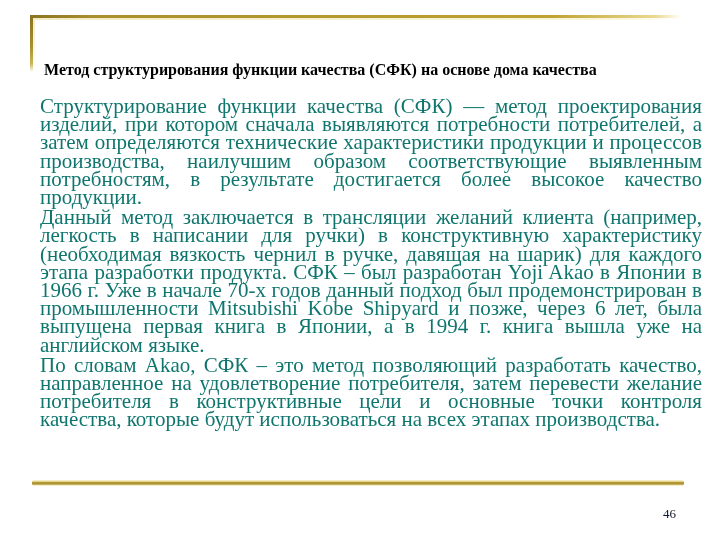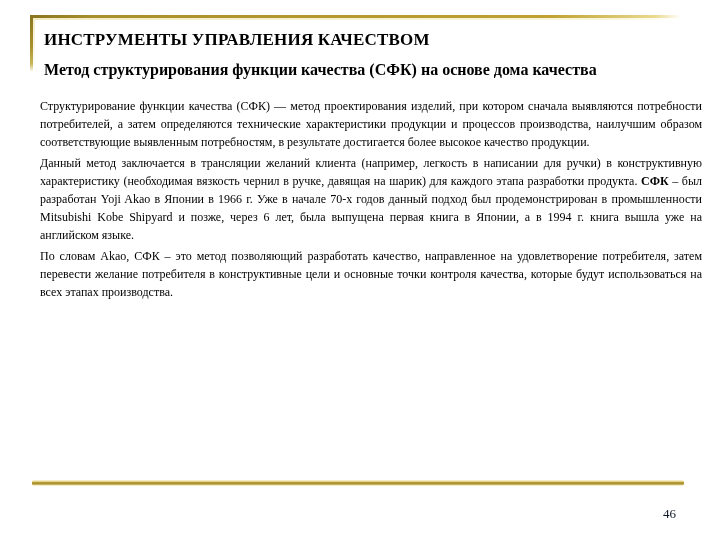--- a/index.html
+++ b/index.html
@@ -59,45 +59,44 @@
     left: 44px; top: 61px;
     font-size: 16px;
     font-weight: bold;
     color: #000000;
     white-space: nowrap;
   }
   .body-text {
     position: absolute;
     left: 40px; top: 97px;
     width: 662px;
-    font-size: 12px;
+    font-size: 21px;
     line-height: 18.2px;
-    color: #000000;
+    color: #0f766e;
     text-align: justify;
   }
   .body-text p { margin: 0 0 2px 0; }
-  .seg-bold { font-weight: bold; }
+  .seg-bold { font-weight: normal; }
   .page-number {
     position: absolute;
     left: 663px; top: 506px;
     font-size: 13px;
     color: #0f172a;
   }
 </style>
 </head>
 <body>
 
 <div class="slide">
 
   <div class="accent-top"></div>
   <div class="accent-top-glow"></div>
   <div class="accent-left"></div>
   <div class="accent-left-glow"></div>
 
-  <div class="title">ИНСТРУМЕНТЫ УПРАВЛЕНИЯ КАЧЕСТВОМ</div>
 
   <div class="subtitle">Метод структурирования функции качества (СФК) на основе дома качества</div>
 
   <div class="body-text">
     <p><span>Структурирование функции качества (СФК) — метод проектирования изделий, при котором сначала выявляются потребности потребителей, а затем определяются технические характеристики продукции и процессов производства, наилучшим образом соответствующие выявленным потребностям, в результате достигается более высокое качество продукции.</span></p>
     <p><span>Данный метод заключается в трансляции желаний клиента (например, легкость в написании для ручки) в конструктивную характеристику (необходимая вязкость чернил в ручке, давящая на шарик) для каждого этапа разработки продукта. </span><span class="seg-bold">СФК</span><span> – был разработан Yoji Akao в Японии в 1966 г. Уже в начале 70-х годов данный подход был продемонстрирован в промышленности Mitsubishi Kobe Shipyard и позже, через 6 лет, была выпущена первая книга в Японии, а в 1994 г. книга вышла уже на английском языке.</span></p>
     <p><span>По словам Akao, СФК – это метод позволяющий разработать качество, направленное на удовлетворение потребителя, затем перевести желание потребителя в конструктивные цели и основные точки контроля качества, которые будут использоваться на всех этапах производства.</span></p>
   </div>
 
   <div class="accent-bottom"></div>

